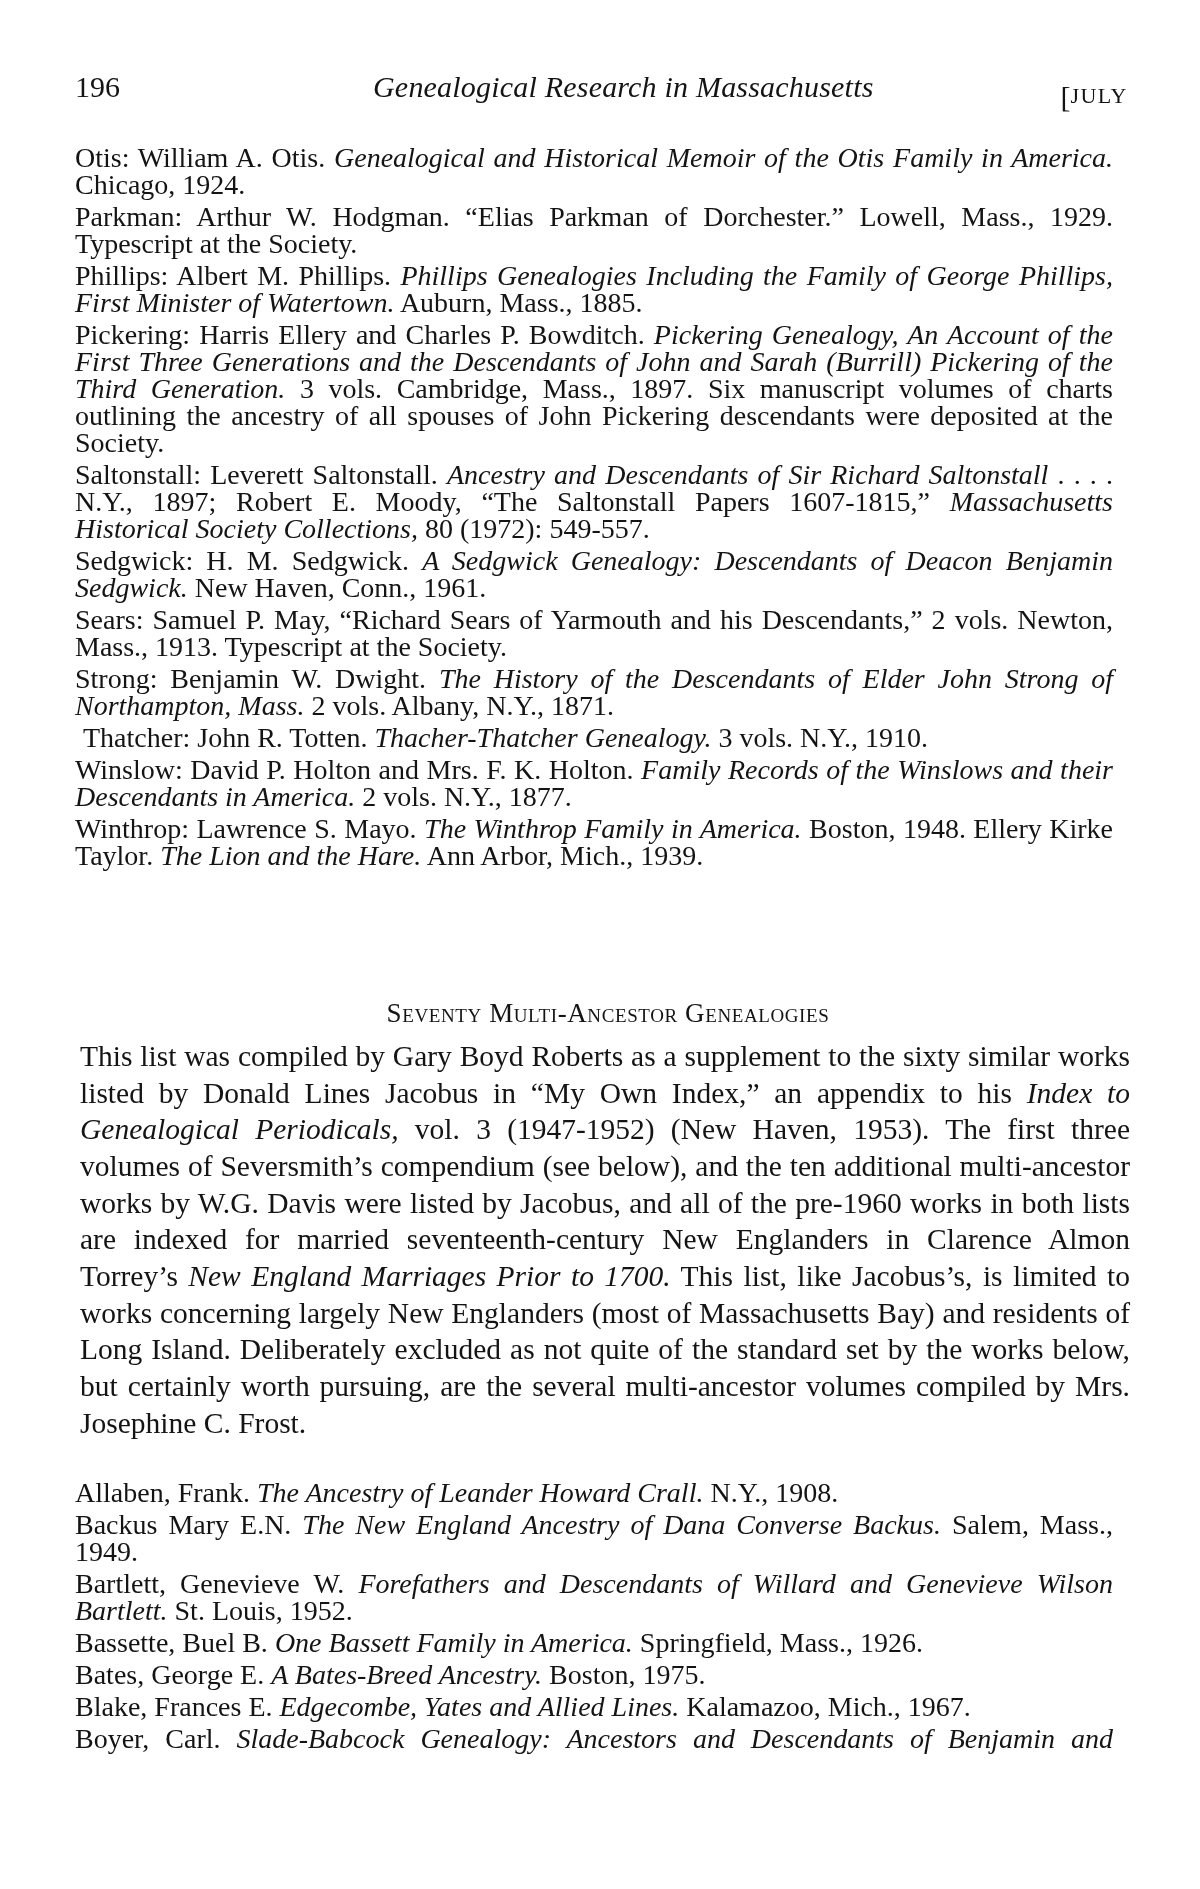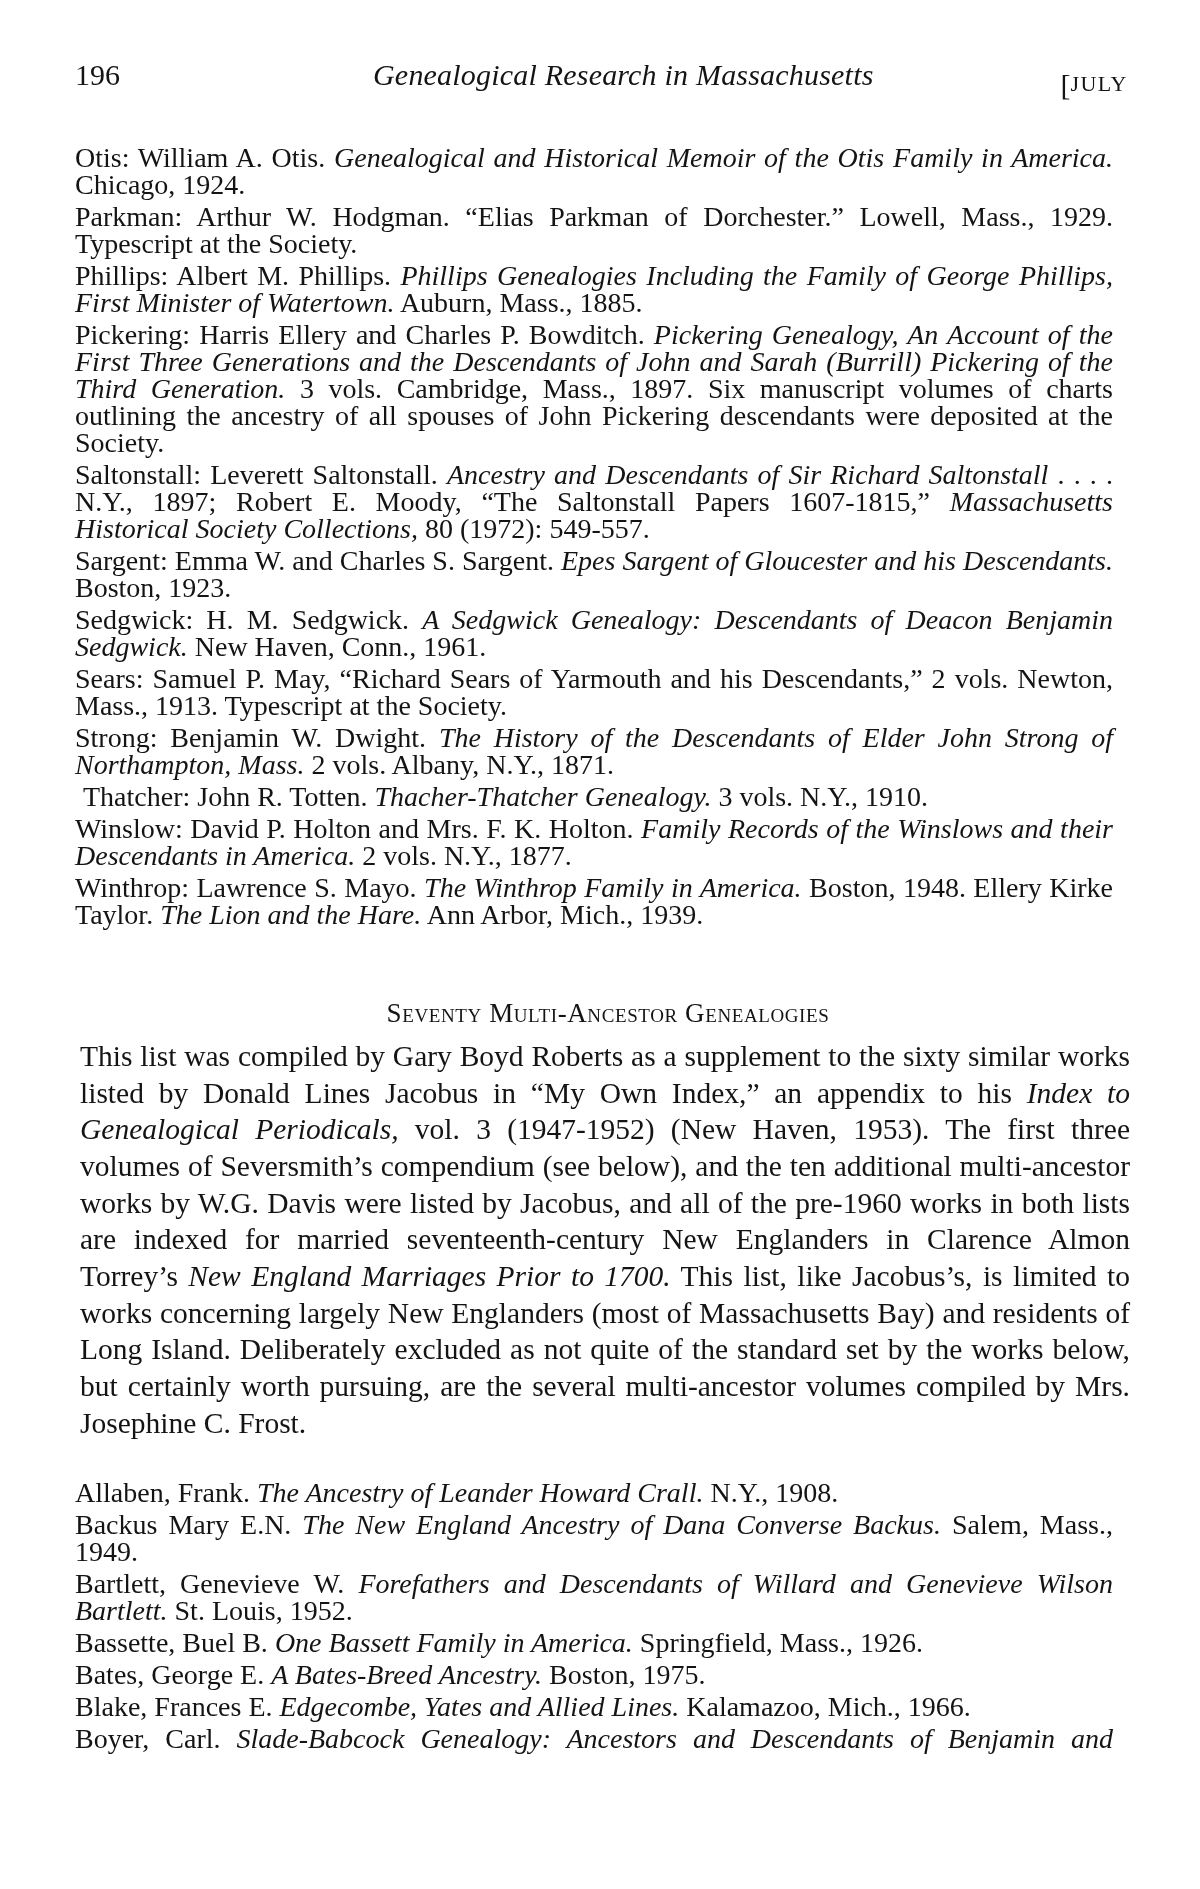--- a/index.html
+++ b/index.html
@@ -1,17 +1,17 @@
 <!DOCTYPE html>
 <html><head>
 <meta charset="utf-8">
 <style>
   html, body { margin: 0; padding: 0; background: #ffffff; }
   body { width: 1200px; height: 1889px; position: relative; overflow: hidden; color: #141414; font-family: "Liberation Serif", "DejaVu Serif", serif; }
-  .running-head { position: absolute; left: 75px; top: 58px; width: 1053px; height: 40px; font-size: 30px; }
+  .running-head { position: absolute; left: 75px; top: 70px; width: 1053px; height: 40px; font-size: 30px; }
   .running-head .page-number { position: absolute; left: 0; top: 0; font-size: 30px; }
   .running-head .running-title { position: absolute; left: 298px; top: 0; font-style: italic; font-size: 30px; letter-spacing: 0.2px; }
   .running-head .running-month { position: absolute; right: 0; top: 0; font-size: 22px; letter-spacing: 1.5px; padding-top: 6px; }
   .running-head .running-month .bracket { font-size: 30px; position: relative; top: 4px; letter-spacing: 0; }
 
   .biblio { position: absolute; left: 75px; width: 1050px; margin: 0; padding: 0; list-style: none; }
   .biblio li { font-size: 28px; line-height: 27px; text-align: justify; margin: 0 12px 5px 0; }
   .biblio li.indent { padding-left: 8px; }
   .biblio .title { font-style: italic; }
 
@@ -31,34 +31,33 @@
   <span class="running-title">Genealogical Research in Massachusetts</span>
   <span class="running-month"><span class="bracket">[</span><span>JULY</span></span>
 </div>
 
 <ul class="biblio" id="biblio-top">
   <li><span>Otis: William A. Otis. </span><span class="title">Genealogical and Historical Memoir of the Otis Family in America.</span><span> Chicago, 1924.</span></li>
   <li><span>Parkman: Arthur W. Hodgman. </span><span class="title"></span><span>“Elias Parkman of Dorchester.” Lowell, Mass., 1929. Typescript at the Society.</span></li>
   <li><span>Phillips: Albert M. Phillips. </span><span class="title">Phillips Genealogies Including the Family of George Phillips, First Minister of Watertown.</span><span> Auburn, Mass., 1885.</span></li>
   <li><span>Pickering: Harris Ellery and Charles P. Bowditch. </span><span class="title">Pickering Genealogy, An Account of the First Three Generations and the Descendants of John and Sarah (Burrill) Pickering of the Third Generation.</span><span> 3 vols. Cambridge, Mass., 1897. Six manuscript volumes of charts outlining the ancestry of all spouses of John Pickering descendants were deposited at the Society.</span></li>
   <li><span>Saltonstall: Leverett Saltonstall. </span><span class="title">Ancestry and Descendants of Sir Richard Saltonstall</span><span> . . . . N.Y., 1897; Robert E. Moody, “The Saltonstall Papers 1607-1815,” </span><span class="title">Massachusetts Historical Society Collections,</span><span> 80 (1972): 549-557.</span></li>
-  <li><span>Sargent: Emma W. and Charles S. Sargent. </span><span class="title">Epes Sargent of Gloucester and his Descendants.</span><span> Boston, 1923.</span></li>
   <li><span>Sedgwick: H. M. Sedgwick. </span><span class="title">A Sedgwick Genealogy: Descendants of Deacon Benjamin Sedgwick.</span><span> New Haven, Conn., 1961.</span></li>
   <li><span>Sears: Samuel P. May, </span><span class="title"></span><span>“Richard Sears of Yarmouth and his Descendants,” 2 vols. Newton, Mass., 1913. Typescript at the Society.</span></li>
   <li><span>Strong: Benjamin W. Dwight. </span><span class="title">The History of the Descendants of Elder John Strong of Northampton, Mass.</span><span> 2 vols. Albany, N.Y., 1871.</span></li>
   <li class="indent"><span>Thatcher: John R. Totten. </span><span class="title">Thacher-Thatcher Genealogy.</span><span> 3 vols. N.Y., 1910.</span></li>
   <li><span>Winslow: David P. Holton and Mrs. F. K. Holton. </span><span class="title">Family Records of the Winslows and their Descendants in America.</span><span> 2 vols. N.Y., 1877.</span></li>
   <li><span>Winthrop: Lawrence S. Mayo. </span><span class="title">The Winthrop Family in America.</span><span> Boston, 1948. Ellery Kirke Taylor. </span><span class="title">The Lion and the Hare.</span><span> Ann Arbor, Mich., 1939.</span></li>
 </ul>
 
 <h2 class="section-heading">Seventy Multi-Ancestor Genealogies</h2>
 
 <p class="intro"><span>This list was compiled by Gary Boyd Roberts as a supplement to the sixty similar works listed by Donald Lines Jacobus in “My Own Index,” an appendix to his </span><span class="title">Index to Genealogical Periodicals,</span><span> vol. 3 (1947-1952) (New Haven, 1953). The first three volumes of Seversmith’s compendium (see below), and the ten additional multi-ancestor works by W.G. Davis were listed by Jacobus, and all of the pre-1960 works in both lists are indexed for married seventeenth-century New Englanders in Clarence Almon Torrey’s </span><span class="title">New England Marriages Prior to 1700.</span><span> This list, like Jacobus’s, is limited to works concerning largely New Englanders (most of Massachusetts Bay) and residents of Long Island. Deliberately excluded as not quite of the standard set by the works below, but certainly worth pursuing, are the several multi-ancestor volumes compiled by Mrs. Josephine C. Frost.</span></p>
 
 <ul class="biblio" id="biblio-bottom">
   <li><span>Allaben, Frank. </span><span class="title">The Ancestry of Leander Howard Crall.</span><span> N.Y., 1908.</span></li>
   <li><span>Backus Mary E.N. </span><span class="title">The New England Ancestry of Dana Converse Backus.</span><span> Salem, Mass., 1949.</span></li>
   <li><span>Bartlett, Genevieve W. </span><span class="title">Forefathers and Descendants of Willard and Genevieve Wilson Bartlett.</span><span> St. Louis, 1952.</span></li>
   <li><span>Bassette, Buel B. </span><span class="title">One Bassett Family in America.</span><span> Springfield, Mass., 1926.</span></li>
   <li><span>Bates, George E. </span><span class="title">A Bates-Breed Ancestry.</span><span> Boston, 1975.</span></li>
-  <li><span>Blake, Frances E. </span><span class="title">Edgecombe, Yates and Allied Lines.</span><span> Kalamazoo, Mich., 1966.</span></li>
+  <li><span>Blake, Frances E. </span><span class="title">Edgecombe, Yates and Allied Lines.</span><span> Kalamazoo, Mich., 1967.</span></li>
   <li style="text-align-last: justify;"><span>Boyer, Carl. </span><span class="title">Slade-Babcock Genealogy: Ancestors and Descendants of Benjamin and</span><span></span></li>
 </ul>
 
 </body></html>

